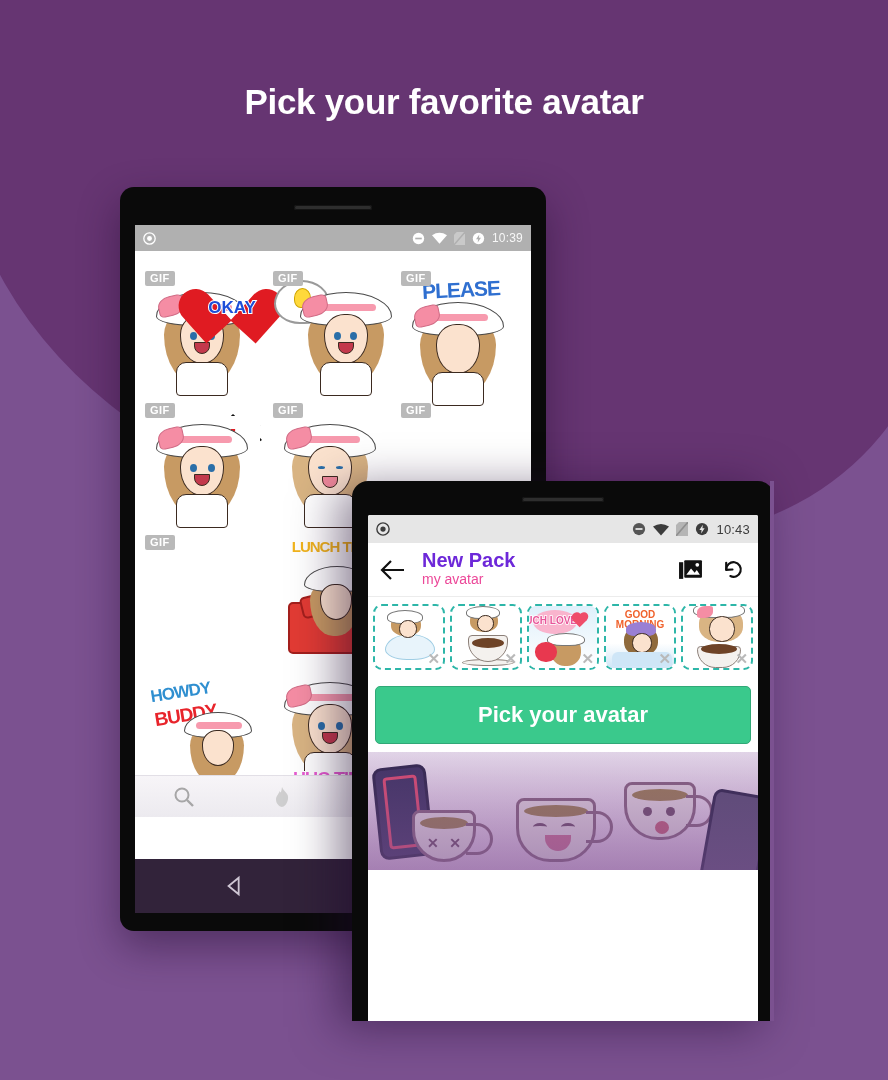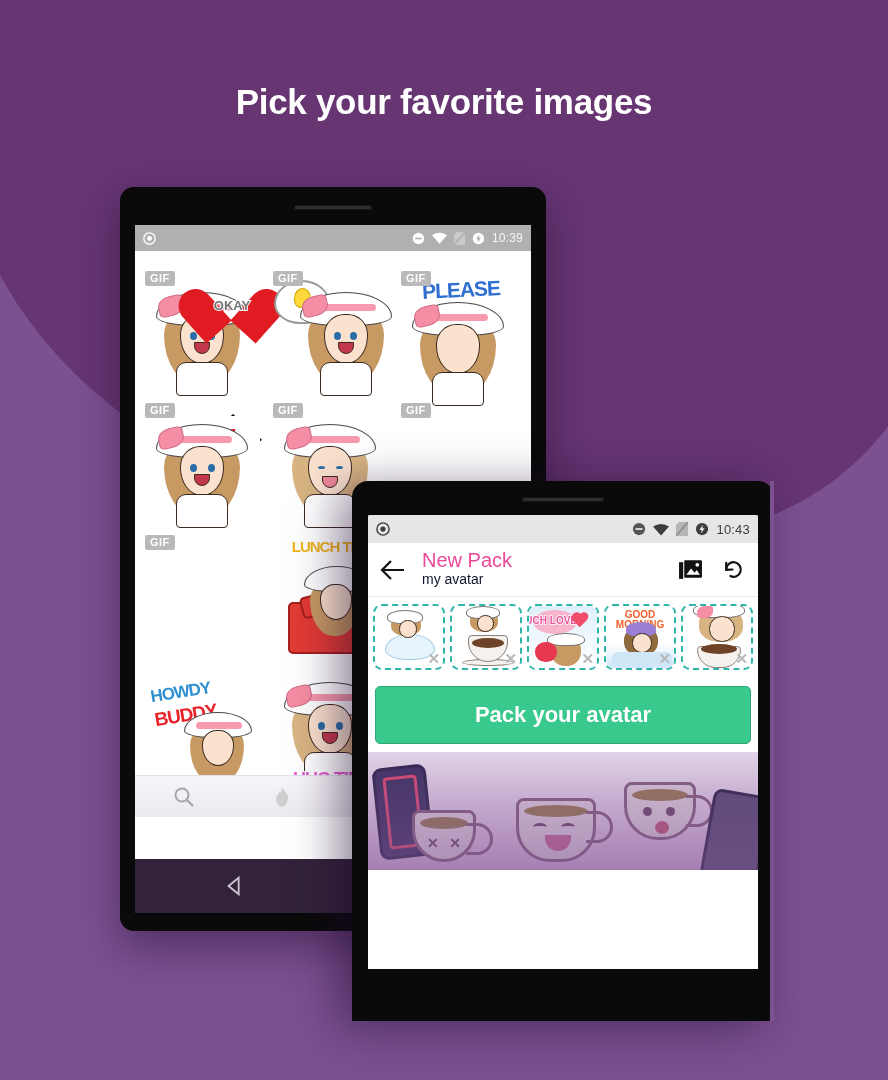--- a/index.html
+++ b/index.html
@@ -134,21 +134,21 @@
   }
   .heart-okay::before, .heart-okay::after {
     content: ""; position: absolute; top: 0;
     width: 34px; height: 52px; background: #e01b22;
     border-radius: 20px 20px 0 0;
   }
   .heart-okay::before { left: 2px; transform: rotate(-42deg); transform-origin: 50% 100%; }
   .heart-okay::after { left: 26px; transform: rotate(42deg); transform-origin: 50% 100%; }
   .heart-okay span {
     position: absolute; z-index: 3; left: 0; top: 18px; width: 64px;
-    text-align: center; color: #737373; font-weight: bold; font-size: 13px;
+    text-align: center; color: #1d4ed8; font-weight: bold; font-size: 17px;
     -webkit-text-stroke: 2px #fff; paint-order: stroke fill;
     text-shadow: 0 0 0 #fff;
   }
 
   .wordart {
     position: absolute; width: 100%; text-align: center;
     font-weight: bold; line-height: .95;
     letter-spacing: -1px;
   }
   .wa-please {
@@ -245,34 +245,34 @@
 
   
   #phone-front {
     left: 352px; top: 481px;
     width: 422px; height: 540px;
     border-radius: 16px 16px 0 0;
     box-shadow: -14px 6px 46px rgba(30,8,45,0.5);
   }
   #phone-front .phone-speaker { top: 16px; width: 82px; }
   #front-screen {
-    left: 16px; top: 34px; width: 390px; height: 454px;
+    left: 16px; top: 34px; width: 390px; height: 506px;
     border-radius: 2px 2px 0 0;
   }
   #front-statusbar { height: 28px; background: #e6e6e6; }
   #front-statusbar .sb-time { color: #3c3c3c; font-size: 13px; }
 
   .appbar {
     position: relative; height: 54px; background: #fff;
     display: flex; align-items: center; padding: 0 12px;
     border-bottom: 1px solid #ececec;
   }
   .appbar-titles { margin-left: 16px; }
-  .appbar-title { font-size: 20px; font-weight: normal; color: #ec4899; line-height: 1.05; }
-  .appbar-sub { font-size: 14px; color: #0f172a; line-height: 1.25; }
+  .appbar-title { font-size: 20px; font-weight: bold; color: #6d28d9; line-height: 1.05; }
+  .appbar-sub { font-size: 14px; color: #ec4899; line-height: 1.25; }
   .appbar-actions { margin-left: auto; display: flex; align-items: center; gap: 18px; }
 
   .thumb-strip {
     display: flex; gap: 5px; padding: 7px 5px;
     background: #fff;
   }
   .thumb {
     position: relative; width: 73px; height: 66px;
     border: 2px dashed #2db6a8;
     border-radius: 9px;
@@ -426,21 +426,21 @@
   svg { display: block; }
 </style>
 </head>
 <body>
 
 <div class="bg-root">
   <div class="bg-lower"></div>
   <div class="bg-upper"></div>
 </div>
 
-<div class="headline">Pick your favorite images</div>
+<div class="headline">Pick your favorite avatar</div>
 
 <div class="phone" id="phone-back">
   <div class="phone-speaker"></div>
 
   <div class="screen" id="back-screen">
 
     <div class="statusbar" id="back-statusbar">
       <div class="sb-left">
         <span>
           <svg width="13" height="13" viewBox="0 0 16 16">
@@ -773,21 +773,21 @@
           <div style="position:absolute;left:14px;top:0px;width:16px;height:12px;background:#f58da4;border-radius:50% 20% 50% 20%"></div>
           <div style="position:absolute;left:26px;top:10px;width:26px;height:26px;background:#fbe2ce;border:1px solid #3b2a20;border-radius:48%"></div>
           <div class="cup-body" style="left:14px;bottom:0;width:44px;height:22px"></div>
           <div class="cup-liquid" style="left:18px;bottom:14px;width:36px"></div>
         </div>
         <span class="thumb-x">✕</span>
       </div>
     </div>
 
     <div class="pick-avatar-btn">
-      <span>Pack your avatar</span>
+      <span>Pick your avatar</span>
     </div>
 
 
     <div class="fade-strip">
       <div class="phone-prop" style="left:8px;top:14px;transform:rotate(-6deg)">
         <div class="phone-prop-screen"></div>
       </div>
       <div class="mug" style="left:44px;width:64px;height:52px">
         <div class="mug-brew"></div>
         <div style="position:absolute;left:12px;top:22px;color:#6e4a6a;font-size:14px;font-weight:bold">✕</div>

